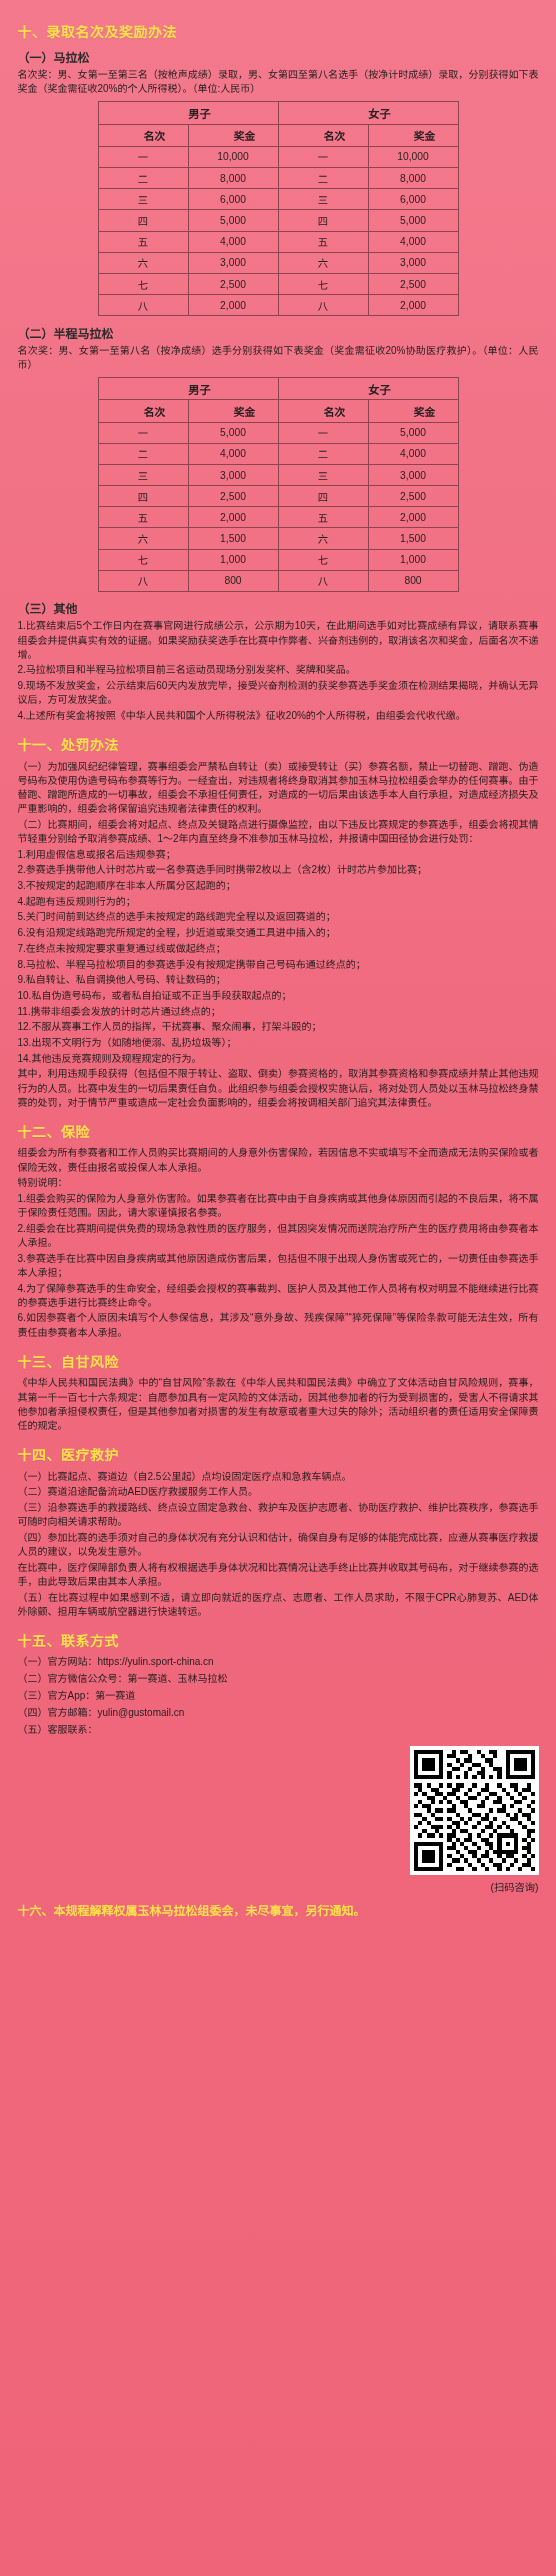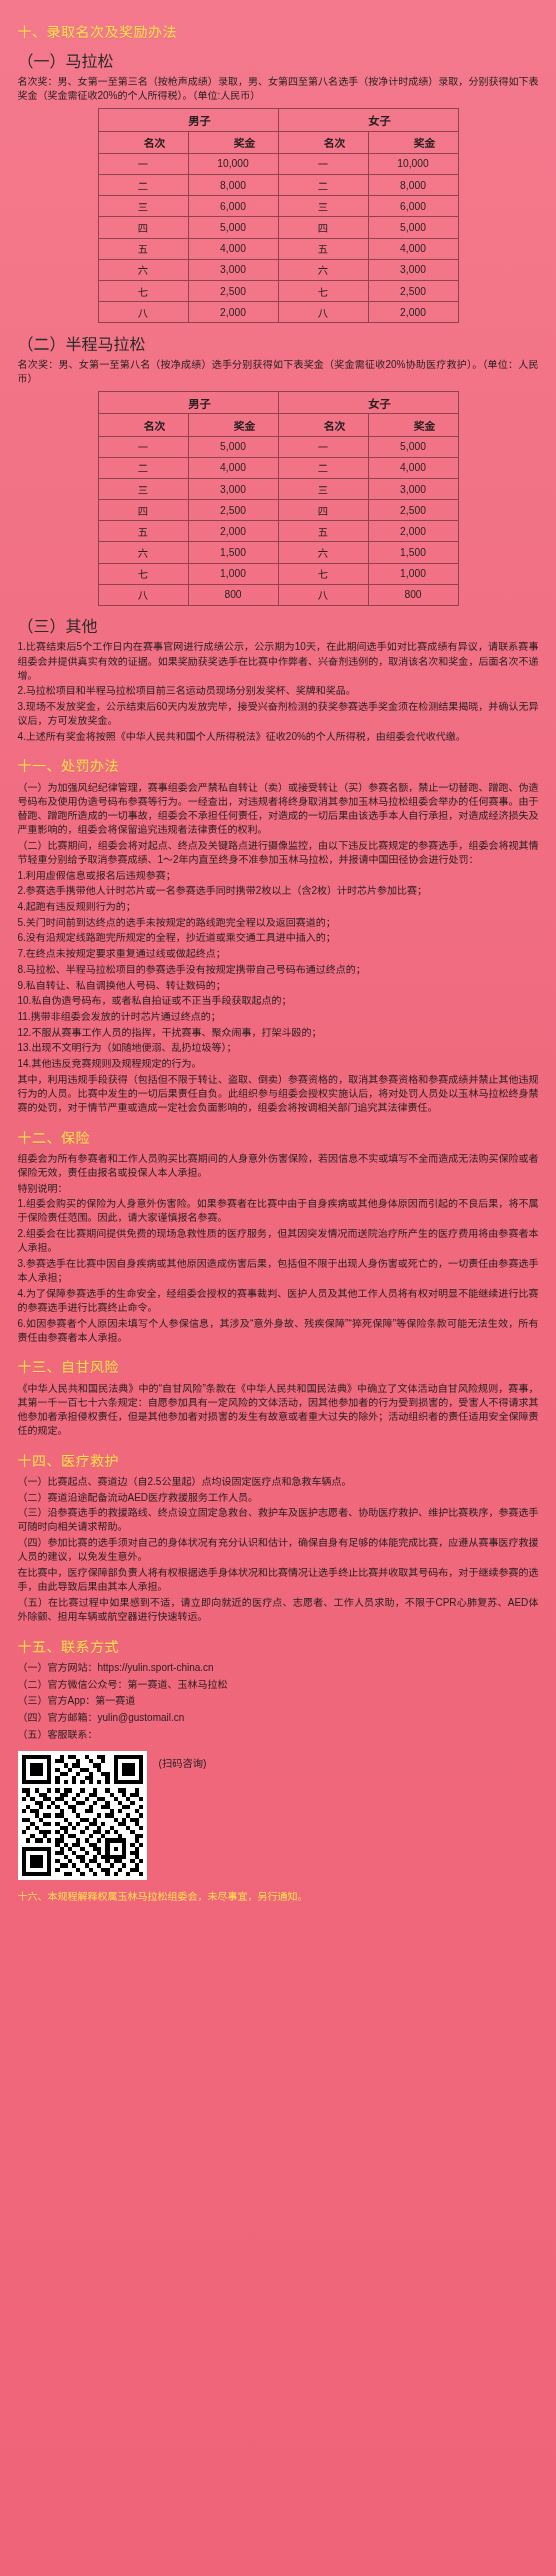--- a/index.html
+++ b/index.html
@@ -12,30 +12,30 @@
   }
   .page {
     width: 556px;
     min-height: 2717px;
     background: linear-gradient(180deg, #f4798c 0%, #f06a7e 40%, #ef6378 100%);
     padding: 9.3px 17.5px 20.6px 17.5px;
     position: relative;
   }
   .sec-title {
     color: #ffe24a;
-    font-weight: normal;
+    font-weight: bold;
     font-size: 14px;
     letter-spacing: 0.5px;
     margin: 11.3px 0 5.2px 0;
     text-shadow: 0 0.5px 0 rgba(0,0,0,0.08);
   }
   .sub-title {
     color: #2b2b2b;
-    font-weight: normal;
-    font-size: 16px;
+    font-weight: bold;
+    font-size: 12px;
     margin: 7.2px 0 3.1px 0;
   }
   p, .para {
     font-size: 10px;
     line-height: 1.42;
     margin: 1.5px 0;
     text-align: justify;
     color: #241f20;
   }
   .tbl-wrap { margin: 5.2px 0 3.1px 0; display: flex; justify-content: center; }
@@ -50,35 +50,34 @@
     font-size: 10.3px;
     padding: 2.6px 1px;
     color: #241f20;
     height: 15.5px;
   }
   table.prize th { font-weight: bold; font-size: 10.8px; padding-left: 24px; }
   table.prize .grp { font-weight: bold; font-size: 11.3px; }
   .contact-list p { margin: 2.6px 0; }
   .qr-block {
     display: flex;
-    flex-direction: row;
-    align-items: flex-start;
+    flex-direction: column;
+    align-items: flex-end;
     margin: 9.3px 0 3.1px 0;
-    gap: 12px;
   }
   .qr {
     width: 129px; height: 129px;
     background: #ffffff;
     padding: 4.1px;
   }
   .qr svg { display: block; }
   .qr-cap { font-size: 10.3px; margin-top: 4.1px; color: #241f20; }
   .footer-note {
-    font-size: 10px;
-    font-weight: normal;
+    font-size: 12px;
+    font-weight: bold;
     color: #ffe24a;
     margin-top: 9.3px;
     line-height: 1.4;
   }
 </style>
 </head>
 <body>
 
 <div class="page">
 
@@ -220,30 +219,31 @@
             <td>八</td>
             <td>800</td>
           </tr>
         </tbody>
       </table>
     </div>
 
     <div class="sub-title">（三）其他</div>
     <p class="para">1.比赛结束后5个工作日内在赛事官网进行成绩公示，公示期为10天，在此期间选手如对比赛成绩有异议，请联系赛事组委会并提供真实有效的证据。如果奖励获奖选手在比赛中作弊者、兴奋剂违例的，取消该名次和奖金，后面名次不递增。</p>
     <p class="para">2.马拉松项目和半程马拉松项目前三名运动员现场分别发奖杯、奖牌和奖品。</p>
-    <p class="para">3.现场不发放奖金，公示结束后60天内发放完毕，接受兴奋剂检测的获奖参赛选手奖金须在检测结果揭晓，并确认无异议后，方可发放奖金。</p>
+    <p class="para">9.现场不发放奖金，公示结束后60天内发放完毕，接受兴奋剂检测的获奖参赛选手奖金须在检测结果揭晓，并确认无异议后，方可发放奖金。</p>
     <p class="para">4.上述所有奖金将按照《中华人民共和国个人所得税法》征收20%的个人所得税，由组委会代收代缴。</p>
   </div>
 
   <div>
     <div class="sec-title">十一、处罚办法</div>
     <p class="para">（一）为加强风纪纪律管理，赛事组委会严禁私自转让（卖）或接受转让（买）参赛名额，禁止一切替跑、蹭跑、伪造号码布及使用伪造号码布参赛等行为。一经查出，对违规者将终身取消其参加玉林马拉松组委会举办的任何赛事。由于替跑、蹭跑所造成的一切事故，组委会不承担任何责任，对造成的一切后果由该选手本人自行承担，对造成经济损失及严重影响的，组委会将保留追究违规者法律责任的权利。</p>
     <p class="para">（二）比赛期间，组委会将对起点、终点及关键路点进行摄像监控，由以下违反比赛规定的参赛选手，组委会将视其情节轻重分别给予取消参赛成绩、1～2年内直至终身不准参加玉林马拉松，并报请中国田径协会进行处罚：</p>
     <p class="para">1.利用虚假信息或报名后违规参赛；</p>
     <p class="para">2.参赛选手携带他人计时芯片或一名参赛选手同时携带2枚以上（含2枚）计时芯片参加比赛；</p>
+    <p class="para">3.不按规定的起跑顺序在非本人所属分区起跑的；</p>
     <p class="para">4.起跑有违反规则行为的；</p>
     <p class="para">5.关门时间前到达终点的选手未按规定的路线跑完全程以及返回赛道的；</p>
     <p class="para">6.没有沿规定线路跑完所规定的全程，抄近道或乘交通工具进中插入的；</p>
     <p class="para">7.在终点未按规定要求重复通过线或做起终点；</p>
     <p class="para">8.马拉松、半程马拉松项目的参赛选手没有按规定携带自己号码布通过终点的；</p>
     <p class="para">9.私自转让、私自调换他人号码、转让数码的；</p>
     <p class="para">10.私自伪造号码布，或者私自拍证或不正当手段获取起点的；</p>
     <p class="para">11.携带非组委会发放的计时芯片通过终点的；</p>
     <p class="para">12.不服从赛事工作人员的指挥，干扰赛事、聚众闹事，打架斗殴的；</p>
     <p class="para">13.出现不文明行为（如随地便溺、乱扔垃圾等）；</p>

